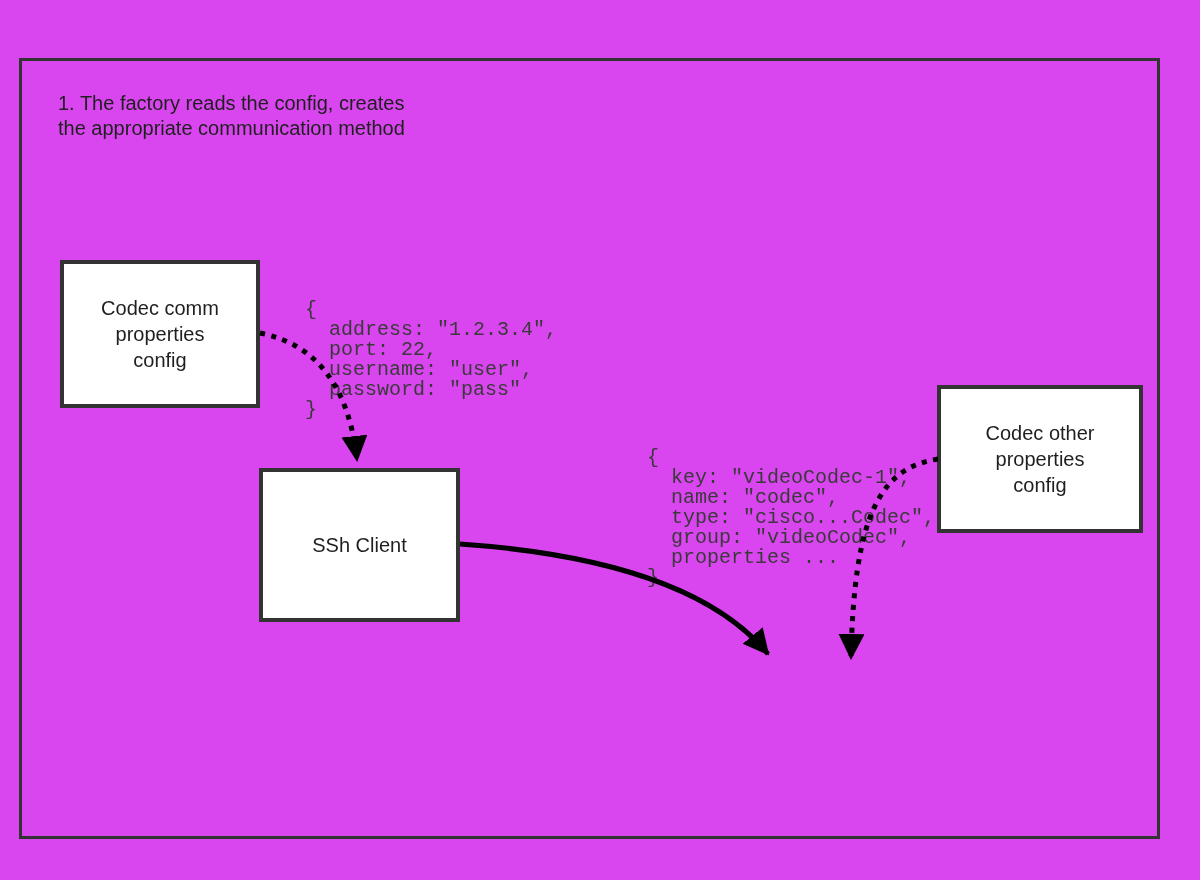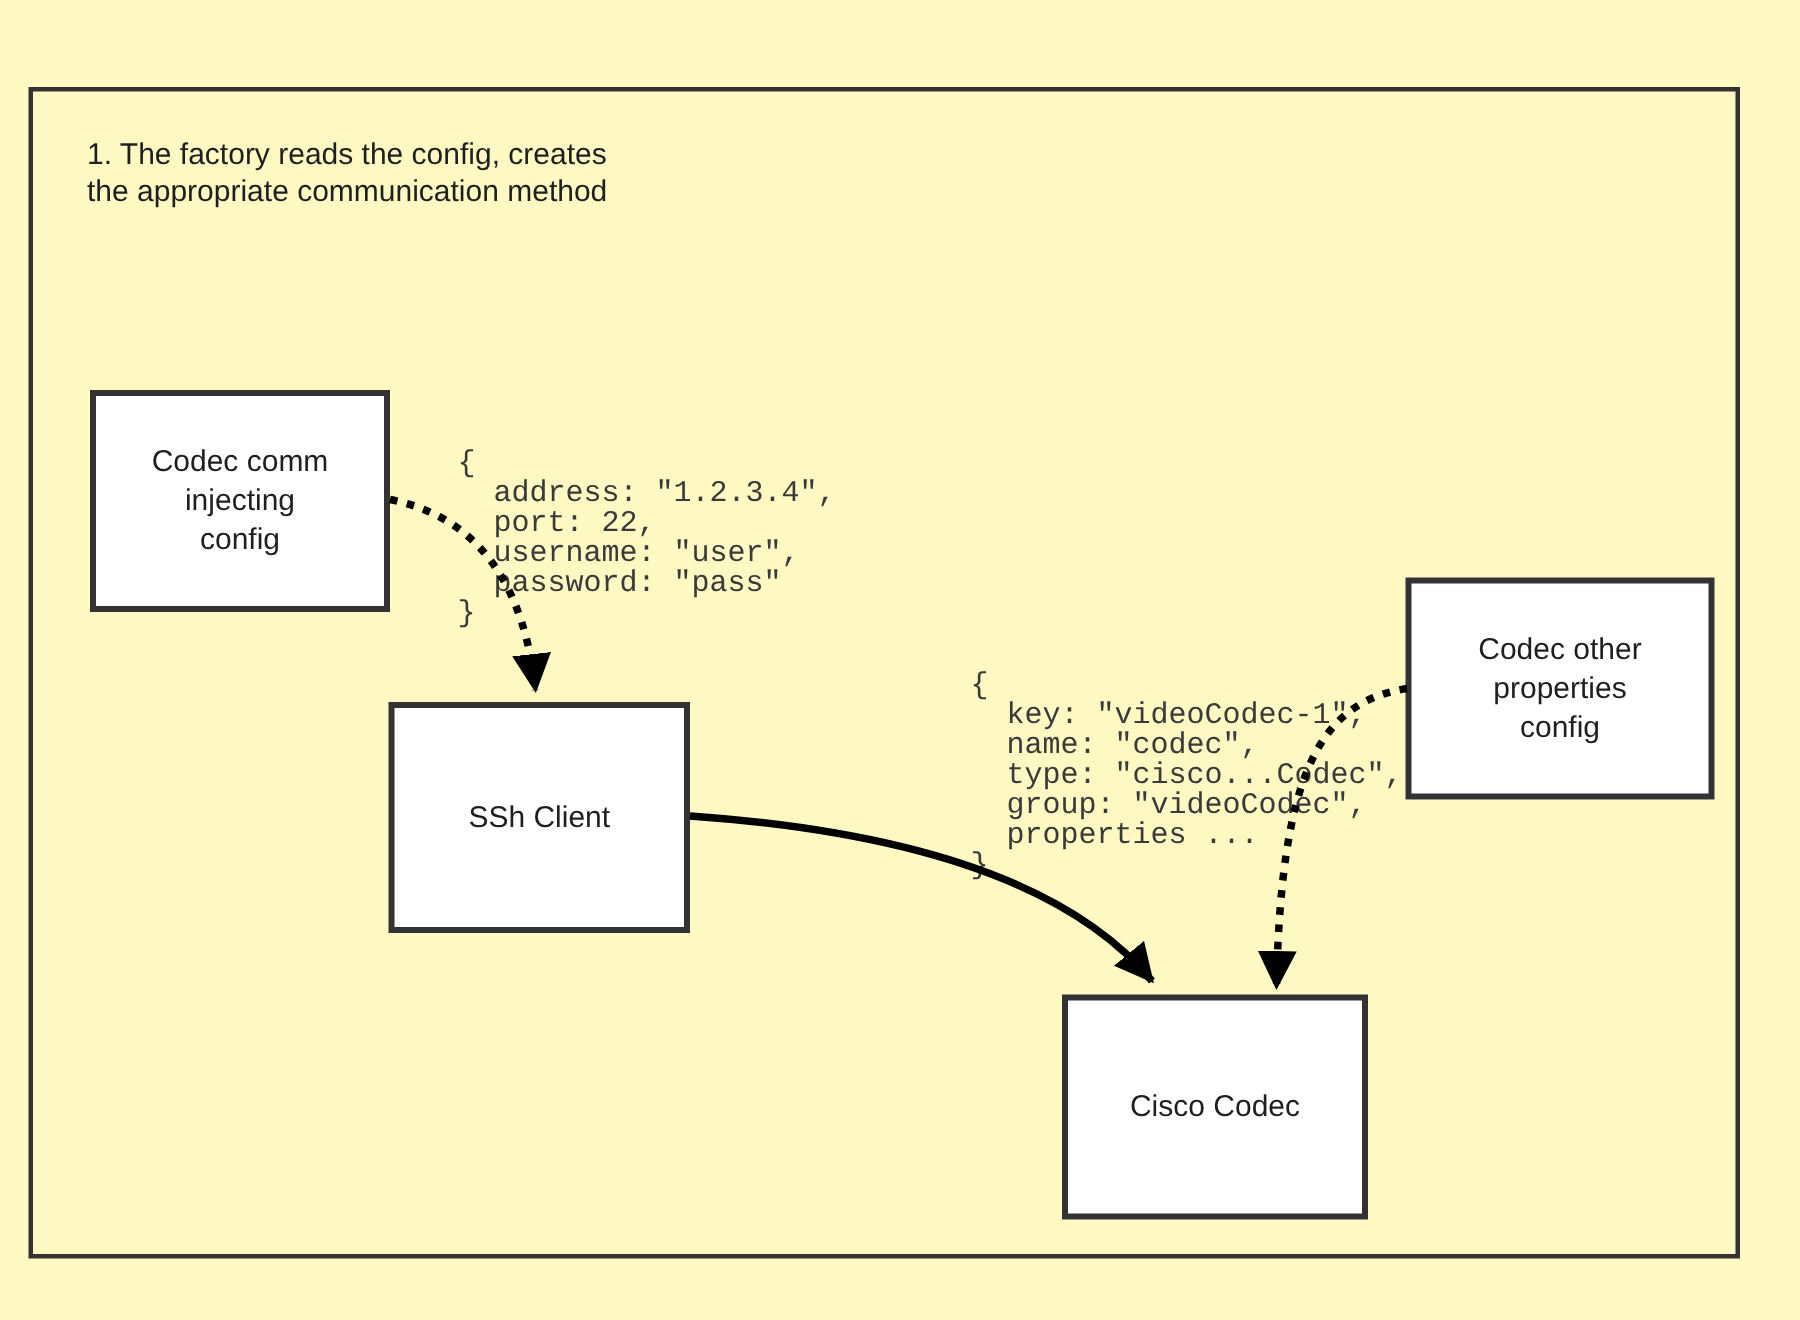--- a/index.html
+++ b/index.html
@@ -1,20 +1,20 @@
 <!DOCTYPE html>
 <html><head>
 <meta charset="utf-8">
 <style>
   html, body { margin: 0; padding: 0; background: #ffffff; }
   .canvas {
     position: relative;
     width: 1200px;
     height: 880px;
-    background: #fef9c3;
+    background: #d946ef;
     font-family: "Liberation Sans", sans-serif;
     color: #212121;
     overflow: hidden;
   }
   .frame {
     position: absolute;
     left: 19px; top: 58px;
     width: 1135px; height: 775px;
     border: 3px solid #333333;
     background: transparent;
@@ -62,37 +62,34 @@
 
   <div class="frame"></div>
 
   <div class="note" style="left:58px; top:91px; width:470px;">1. The factory reads the config, creates
 the appropriate communication method</div>
 
 
 
   <div class="box" style="left:60px; top:260px; width:200px; height:148px;">
     <span>Codec comm
-injecting
+properties
 config</span>
   </div>
 
   <div class="box" style="left:259px; top:468px; width:201px; height:154px;">
     <span>SSh Client</span>
   </div>
 
   <div class="box" style="left:937px; top:385px; width:206px; height:148px;">
     <span>Codec other
 properties
 config</span>
   </div>
 
-  <div class="box" style="left:708px; top:663px; width:204px; height:150px;">
-    <span>Cisco Codec</span>
-  </div>
 
   <pre class="code" style="left:305px; top:300px;">{
   address: "1.2.3.4",
   port: 22,
   username: "user",
   password: "pass"
 }</pre>
 
   <pre class="code" style="left:647px; top:448px;">{
   key: "videoCodec-1",

